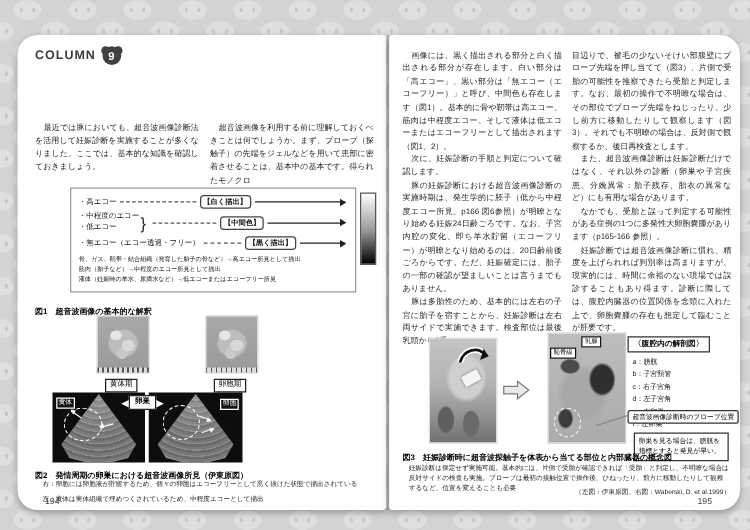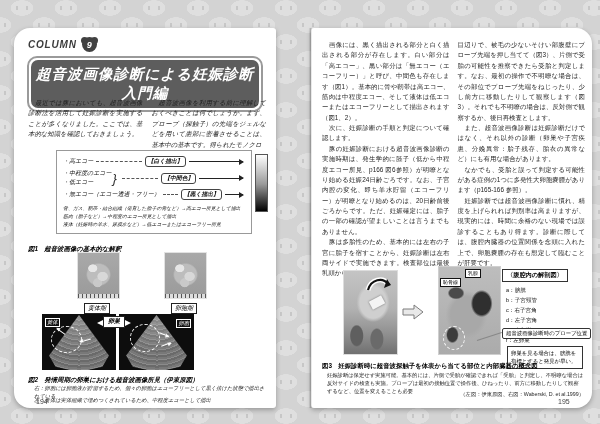--- a/index.html
+++ b/index.html
@@ -12,21 +12,21 @@
       radial-gradient(2px 3px at 17px 8px, #c7c7c7 60%, transparent 65%),
       radial-gradient(2px 3px at 27px 8px, #c7c7c7 60%, transparent 65%),
       radial-gradient(2px 3px at 5px 25px, #c7c7c7 60%, transparent 65%),
       radial-gradient(2px 3px at 39px 25px, #c7c7c7 60%, transparent 65%),
       radial-gradient(16px 11px at 22px 8px, #dfdfdf 69%, transparent 72%),
       radial-gradient(16px 11px at 0px 25px, #dfdfdf 69%, transparent 72%),
       radial-gradient(16px 11px at 44px 25px, #dfdfdf 69%, transparent 72%);
     background-size:44px 34px;
   }
   .page { position:absolute; top:28px; height:380px; background:#fff; box-shadow:0 2px 5px rgba(0,0,0,.28); }
-  .page-left  { left:14px; width:262px; border-radius:16px 3px 3px 16px;font-style:italic; }
+  .page-left  { left:14px; width:295px; border-radius:16px 3px 3px 16px; }
   .page-right { left:311px; width:281px; border-radius:3px 16px 16px 3px; }
   .seam { position:absolute; left:309px; top:28px; width:3px; height:380px;
           background:linear-gradient(to right, rgba(0,0,0,.02), rgba(0,0,0,.18), rgba(0,0,0,.04)); }
   .pn { position:absolute; font-size:7px; color:#444; }
   .pn-left { left:36px; top:398px; } .pn-right { left:558px; top:398px; }
 
   
   .column-header { position:absolute; top:9px; left:14px; display:flex; align-items:center; gap:5px; }
   .column-word { font-weight:bold; font-size:10px; color:#3c3c3c; letter-spacing:.8px; }
   .badge { width:15px; height:15px; border-radius:50%; background:#414141; color:#fff;
@@ -129,23 +129,20 @@
 </head>
 <body>
 
 <div class="page page-left">
 
   <div class="column-header">
     <span class="column-word">COLUMN</span>
     <span class="badge">9</span>
   </div>
 
-  <div class="title-frame">
-    <div class="title-inner">超音波画像診断による妊娠診断入門編</div>
-  </div>
 
   <div class="cols cols-left">
     <div class="col">
         <p class="bp">最近では豚においても、超音波画像診断法を活用して妊娠診断を実施することが多くなりました。ここでは、基本的な知識を確認しておきましょう。</p>
       </div>
     <div class="col">
         <p class="bp">超音波画像を利用する前に理解しておくべきことは何でしょうか。まず、プローブ（探触子）の先端をジェルなどを用いて患部に密着させることは、基本中の基本です。得られたモノクロ</p>
       </div>
   </div>
 

